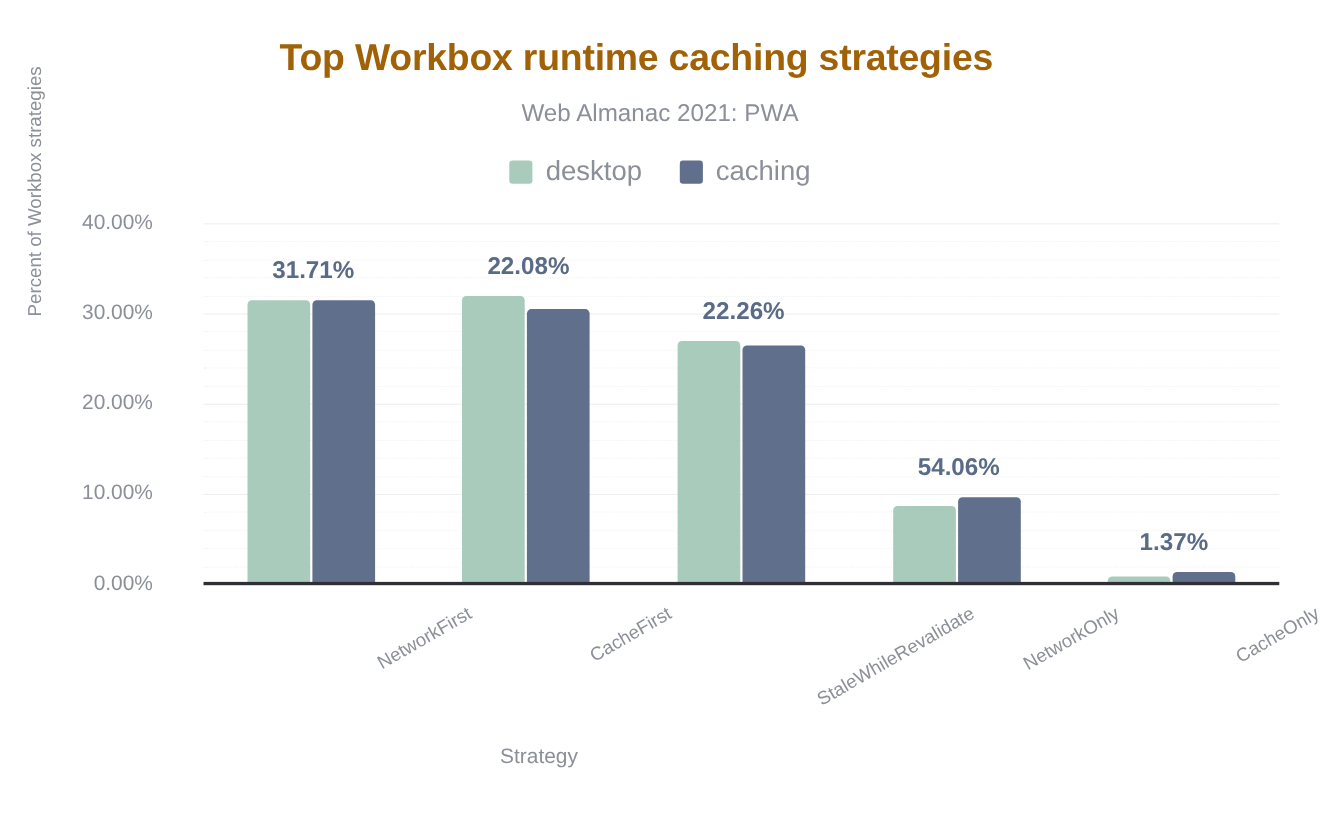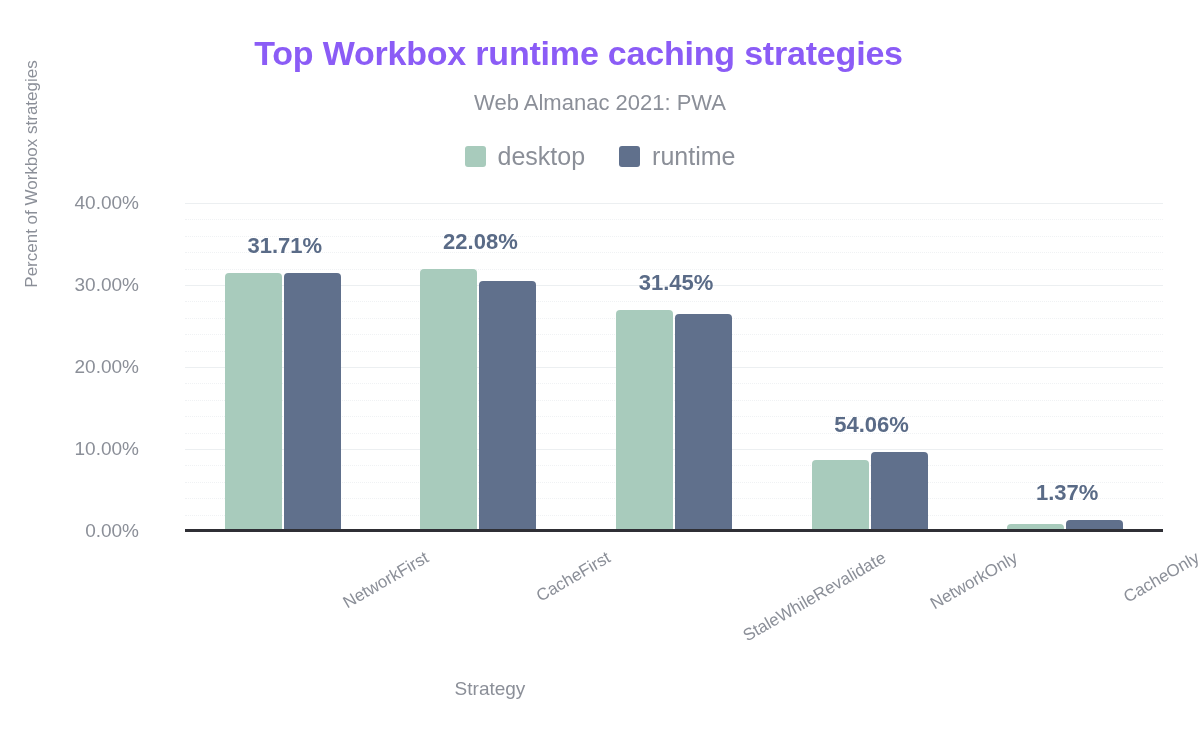--- a/index.html
+++ b/index.html
@@ -23,21 +23,21 @@
 
   
   .chart-title {
     position: absolute;
     top: 34px;
     left: 0;
     width: 1157px;
     text-align: center;
     font-size: 34px;
     font-weight: bold;
-    color: #8b5cf6;
+    color: #a16207;
     letter-spacing: -0.2px;
   }
   .chart-subtitle {
     position: absolute;
     top: 90px;
     left: 0;
     width: 1200px;
     text-align: center;
     font-size: 22px;
     color: #8b8f98;
@@ -168,21 +168,21 @@
   <div class="chart-title">Top Workbox runtime caching strategies</div>
   <div class="chart-subtitle">Web Almanac 2021: PWA</div>
 
   <div class="legend">
     <div class="legend-item">
       <span class="legend-swatch" style="background:#a8cbbc"></span>
       <span class="legend-label">desktop</span>
     </div>
     <div class="legend-item">
       <span class="legend-swatch" style="background:#60708c"></span>
-      <span class="legend-label">runtime</span>
+      <span class="legend-label">caching</span>
     </div>
   </div>
 
   <div class="y-axis-title">Percent of Workbox strategies</div>
 
   <div class="plot-area" id="plot-area">
       <div class="gridline minor" style="top: 311.6px;"></div>
       <div class="gridline minor" style="top: 295.2px;"></div>
       <div class="gridline minor" style="top: 278.8px;"></div>
       <div class="gridline minor" style="top: 262.4px;"></div>
@@ -208,21 +208,21 @@
       <div class="gridline major" style="top: 0px;"></div>
       <div class="ytick" style="top: 0px;">40.00%</div>
       <div class="bar" title="NetworkFirst desktop: 31.5%" style="left: 39.8px; width: 57px; height: 258.3px; background: rgb(168, 203, 188);"></div>
       <div class="bar" title="NetworkFirst mobile: 31.5%" style="left: 98.8px; width: 57px; height: 258.3px; background: rgb(96, 112, 140);"></div>
       <div class="bar-value" style="left: 99.8px; top: 29.7px;">31.71%</div>
       <div class="bar" title="CacheFirst desktop: 31.9%" style="left: 235.4px; width: 57px; height: 261.58px; background: rgb(168, 203, 188);"></div>
       <div class="bar" title="CacheFirst mobile: 30.51%" style="left: 294.4px; width: 57px; height: 250.182px; background: rgb(96, 112, 140);"></div>
       <div class="bar-value" style="left: 295.4px; top: 26.42px;">22.08%</div>
       <div class="bar" title="StaleWhileRevalidate desktop: 26.9%" style="left: 431px; width: 57px; height: 220.58px; background: rgb(168, 203, 188);"></div>
       <div class="bar" title="StaleWhileRevalidate mobile: 26.5%" style="left: 490px; width: 57px; height: 217.3px; background: rgb(96, 112, 140);"></div>
-      <div class="bar-value" style="left: 491px; top: 67.42px;">31.45%</div>
+      <div class="bar-value" style="left: 491px; top: 67.42px;">22.26%</div>
       <div class="bar" title="NetworkOnly desktop: 8.6%" style="left: 626.6px; width: 57px; height: 70.52px; background: rgb(168, 203, 188);"></div>
       <div class="bar" title="NetworkOnly mobile: 9.66%" style="left: 685.6px; width: 57px; height: 79.212px; background: rgb(96, 112, 140);"></div>
       <div class="bar-value" style="left: 686.6px; top: 208.788px;">54.06%</div>
       <div class="bar" title="CacheOnly desktop: 0.8%" style="left: 822.2px; width: 57px; height: 6.56px; background: rgb(168, 203, 188);"></div>
       <div class="bar" title="CacheOnly mobile: 1.37%" style="left: 881.2px; width: 57px; height: 11.234px; background: rgb(96, 112, 140);"></div>
       <div class="bar-value" style="left: 882.2px; top: 276.766px;">1.37%</div>
     </div>
 
   <div class="axis-baseline"></div>
 

